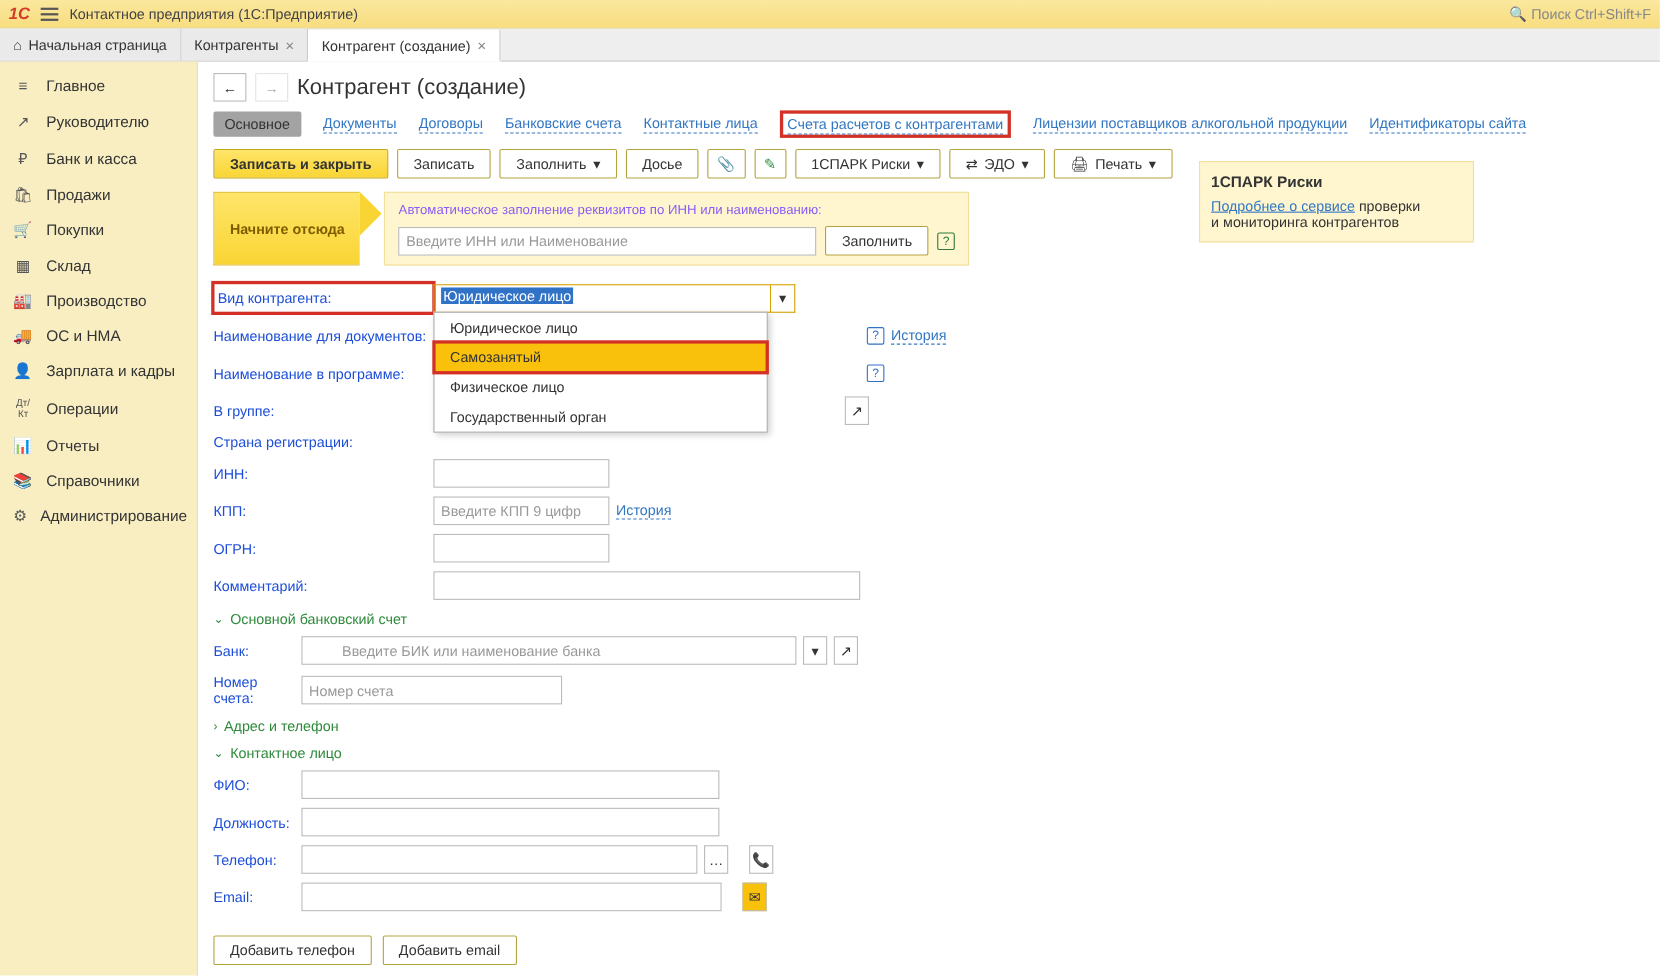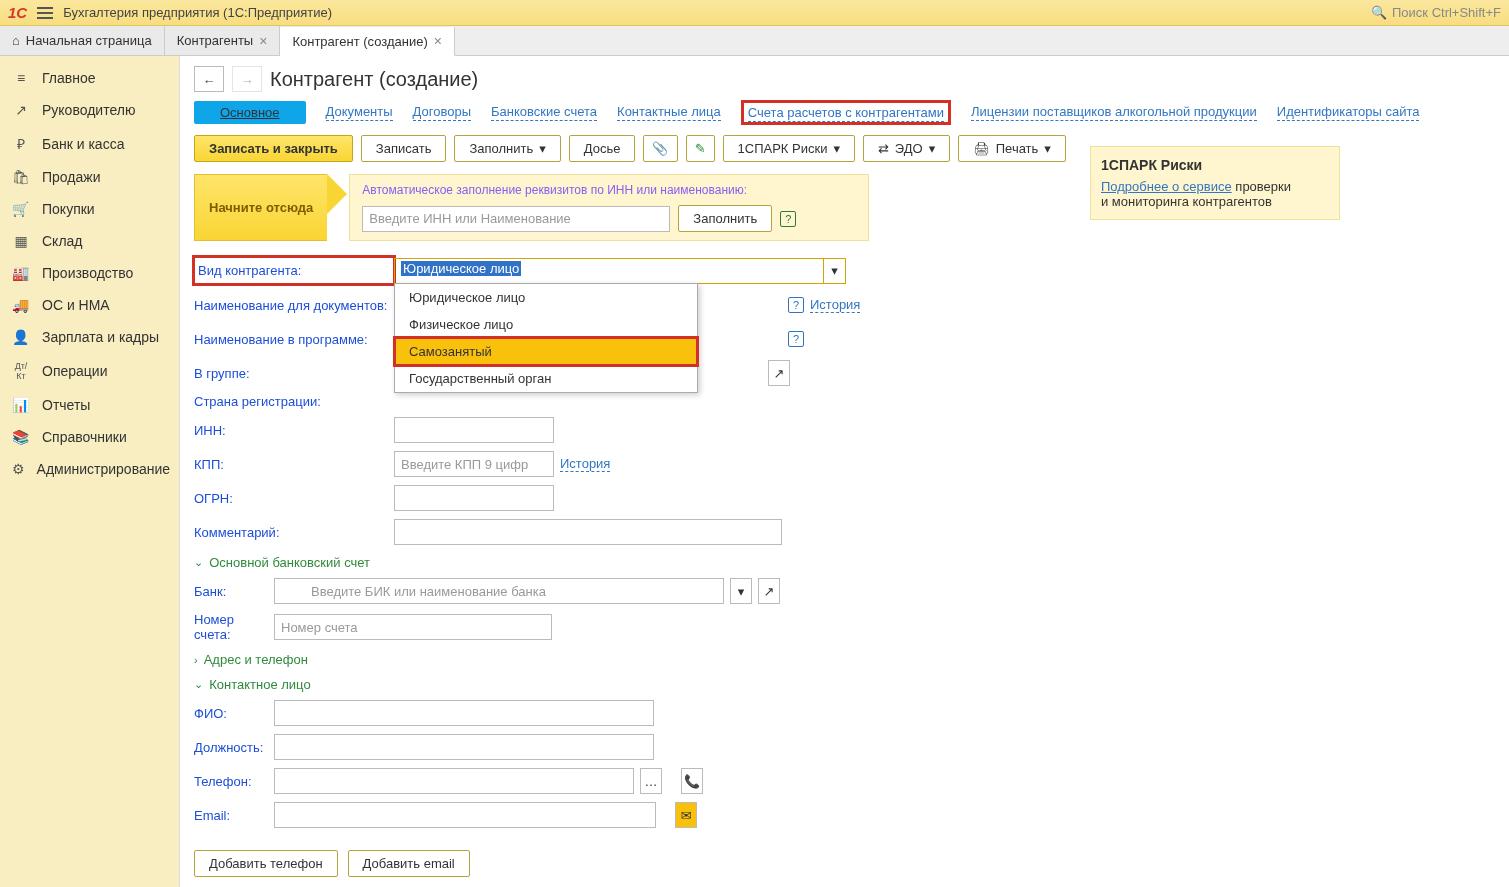--- a/index.html
+++ b/index.html
@@ -18,37 +18,37 @@
 .sidebar { width: 180px; background:#f8eec2; border-right:1px solid #ddd; padding-top:6px; }
 .sidebar-item { display:flex; align-items:center; padding:8px 12px; gap:12px; color:#333; cursor:pointer; font-size:14px;}
 .sidebar-icon { width:18px; text-align:center; color:#555;}
 .main { flex:1; padding:10px 14px; overflow:auto; position:relative;}
 .page-head { display:flex; align-items:center; gap:8px; margin-bottom:8px;}
 .nav-btn { width:30px; height:26px; border:1px solid #bbb; background:#fff; display:flex; align-items:center; justify-content:center; cursor:pointer;}
 .nav-btn.disabled { opacity:.4; cursor:default;}
 .page-title { font-size:20px; color:#333; }
 .section-tabs { display:flex; gap:20px; margin-bottom:10px; align-items:center; font-size:13px;}
 .section-tab { color:#3277c2; border-bottom:1px dashed #3277c2; cursor:pointer; padding-bottom:1px;}
-.section-tab.main-tab { color:#333; border:none; background:#0ea5e9; padding:4px 26px; border-radius:2px;text-decoration:underline;}
+.section-tab.main-tab { color:#333; border:none; background:#a3a3a3; padding:4px 10px; border-radius:2px;}
 .redbox { border:3px solid #d43126; padding:2px 4px;}
 .toolbar { display:flex; gap:8px; margin-bottom:12px; flex-wrap:wrap;}
 .btn { border:1px solid #b4a43e; background:#fff; padding:5px 14px; cursor:pointer; font-size:13px; color:#333; display:inline-flex; align-items:center; gap:6px; border-radius:2px;}
 .btn.primary { background: linear-gradient(#ffe56a,#f9d534); font-weight:bold; border-color:#c5a818;}
 .hint-arrow-box { display:flex; align-items:stretch; margin-bottom:16px;}
 .arrow-tag { background: linear-gradient(#ffe56a,#f9d534); color:#7f5c00; font-weight:bold; display:flex; align-items:center; padding:16px 14px; position:relative; border:1px solid #e3c031; border-right:none;}
 .arrow-tag::after { content:""; position:absolute; right:-20px; top:-1px; border-top:20px solid transparent; border-bottom:20px solid transparent; border-left:20px solid #f9d534;}
 .auto-fill-panel { background:#fff6cf; border:1px solid #f0e09a; padding:8px 12px; flex:0 0 520px; display:flex; flex-direction:column; gap:8px; margin-left:22px;}
 .auto-fill-title { color:#8b5cf6; font-size:12px;}
 .auto-fill-row { display:flex; gap:8px; align-items:center;}
 .txt-input { border:1px solid #bbb; padding:4px 6px; height:26px; font-size:13px;}
 .help-q { color:#2f7a3a; border:1px solid #2f7a3a; width:16px; height:16px; line-height:14px; text-align:center; border-radius:2px; font-size:11px; cursor:pointer;}
 .form-table { display:grid; grid-template-columns: 200px auto; row-gap:8px; align-items:center; margin-bottom:4px;}
 .form-label { color:#1d4ed8; }
 .form-cell { display:flex; align-items:center; gap:6px;}
-.dd-wrap { position:relative; display:inline-flex; width:452px; }
+.dd-wrap { position:relative; display:inline-flex; width:329px; }
 .dd-input { border:1px solid #d6a400; height:26px; padding:2px 6px; flex:1;}
 .dd-input .sel { background:#2f72c6; color:#fff; padding:0 2px; }
 .dd-btn { width:22px; border:1px solid #d6a400; border-left:none; background:#fff; display:flex; align-items:center; justify-content:center; cursor:pointer;}
 .dropdown { position:absolute; top:25px; left:0; width:304px; background:#fff; border:1px solid #aaa; z-index:50; box-shadow:2px 2px 6px rgba(0,0,0,.2);}
 .dropdown-item { padding:6px 14px; cursor:pointer; color:#333;}
 .dropdown-item.hover { background:#f9c10b; }
 .linklike { color:#3277c2; border-bottom:1px dashed #3277c2; cursor:pointer;}
 .section-head { color:#2f8a3c; cursor:pointer; display:flex; align-items:center; gap:6px; margin:10px 0 8px 0; font-size:13px;}
 .chev { font-size:11px; }
 .right-panel { position:absolute; left:910px; top:90px; width:250px; background:#fff6cf; border:1px solid #f0e09a; padding:10px;}
@@ -62,21 +62,21 @@
 </head>
 <body>
 
 <div class="titlebar">
   <span class="logo1c">1C</span>
   <span class="hamburger">
       <div></div>
       <div></div>
       <div></div>
     </span>
-  <span class="titlebar-text">Бухгалтерия предприятия  (1С:Предприятие)</span>
+  <span class="titlebar-text">Контактное предприятия  (1С:Предприятие)</span>
   <span class="search-box">
     <span>🔍</span>
     <span>Поиск Ctrl+Shift+F</span>
   </span>
 </div>
 
 <div class="tabbar">
   <div class="tab">
     <span>⌂</span>
     <span>Начальная страница</span>
@@ -194,39 +194,39 @@
           <span>Печать</span>
           <span>▾</span>
         </button>
     </div>
 
     <div class="hint-arrow-box">
       <div class="arrow-tag">Начните отсюда</div>
       <div class="auto-fill-panel">
         <div class="auto-fill-title">Автоматическое заполнение реквизитов по ИНН или наименованию:</div>
         <div class="auto-fill-row">
-          <input class="txt-input grey-placeholder" style="width: 308px;" placeholder="Введите ИНН или Наименование">
+          <input class="txt-input grey-placeholder" style="width: 380px;" placeholder="Введите ИНН или Наименование">
           <button class="btn">Заполнить</button>
           <span class="help-q">?</span>
         </div>
       </div>
     </div>
 
     <div class="form-table">
       <div class="form-label redframe" style="padding:6px 4px"><span>Вид контрагента:</span></div>
       <div class="form-cell">
         <div class="dd-wrap">
           <div class="dd-input"><span class="sel">Юридическое лицо</span></div>
           <div class="dd-btn">
               <span>▾</span>
             </div>
           <div class="dropdown">
             <div class="dropdown-item">Юридическое лицо</div>
+            <div class="dropdown-item hover redframe">Самозанятый</div>
             <div class="dropdown-item">Физическое лицо</div>
-            <div class="dropdown-item hover redframe">Самозанятый</div>
             <div class="dropdown-item">Государственный орган</div>
           </div>
         </div>
       </div>
 
       <div class="form-label">Наименование для документов:</div>
       <div class="form-cell">
           <input class="txt-input" style="width: 388px; visibility: hidden;">
           <span class="help-q" style="color:#2f72c6;border-color:#2f72c6">?</span>
           <span class="linklike">История</span>
@@ -277,21 +277,21 @@
       </div>
     <div class="form-table" style="grid-template-columns:80px auto">
       <div class="form-label">Банк:</div>
       <div class="form-cell">
           <input class="txt-input grey-placeholder" style="width: 450px; padding-left: 36px;" placeholder="Введите БИК или наименование банка">
           <span class="small-btn">▾</span>
           <span class="small-btn">↗</span>
         </div>
       <div class="form-label">Номер счета:</div>
       <div class="form-cell">
-          <input class="txt-input grey-placeholder" style="width: 278px;" placeholder="Номер счета">
+          <input class="txt-input grey-placeholder" style="width: 237px;" placeholder="Номер счета">
         </div>
     </div>
 
     <div class="section-head">
         <span class="chev">›</span>
         <span>Адрес и телефон</span>
       </div>
 
     <div class="section-head">
         <span class="chev">⌄</span>

